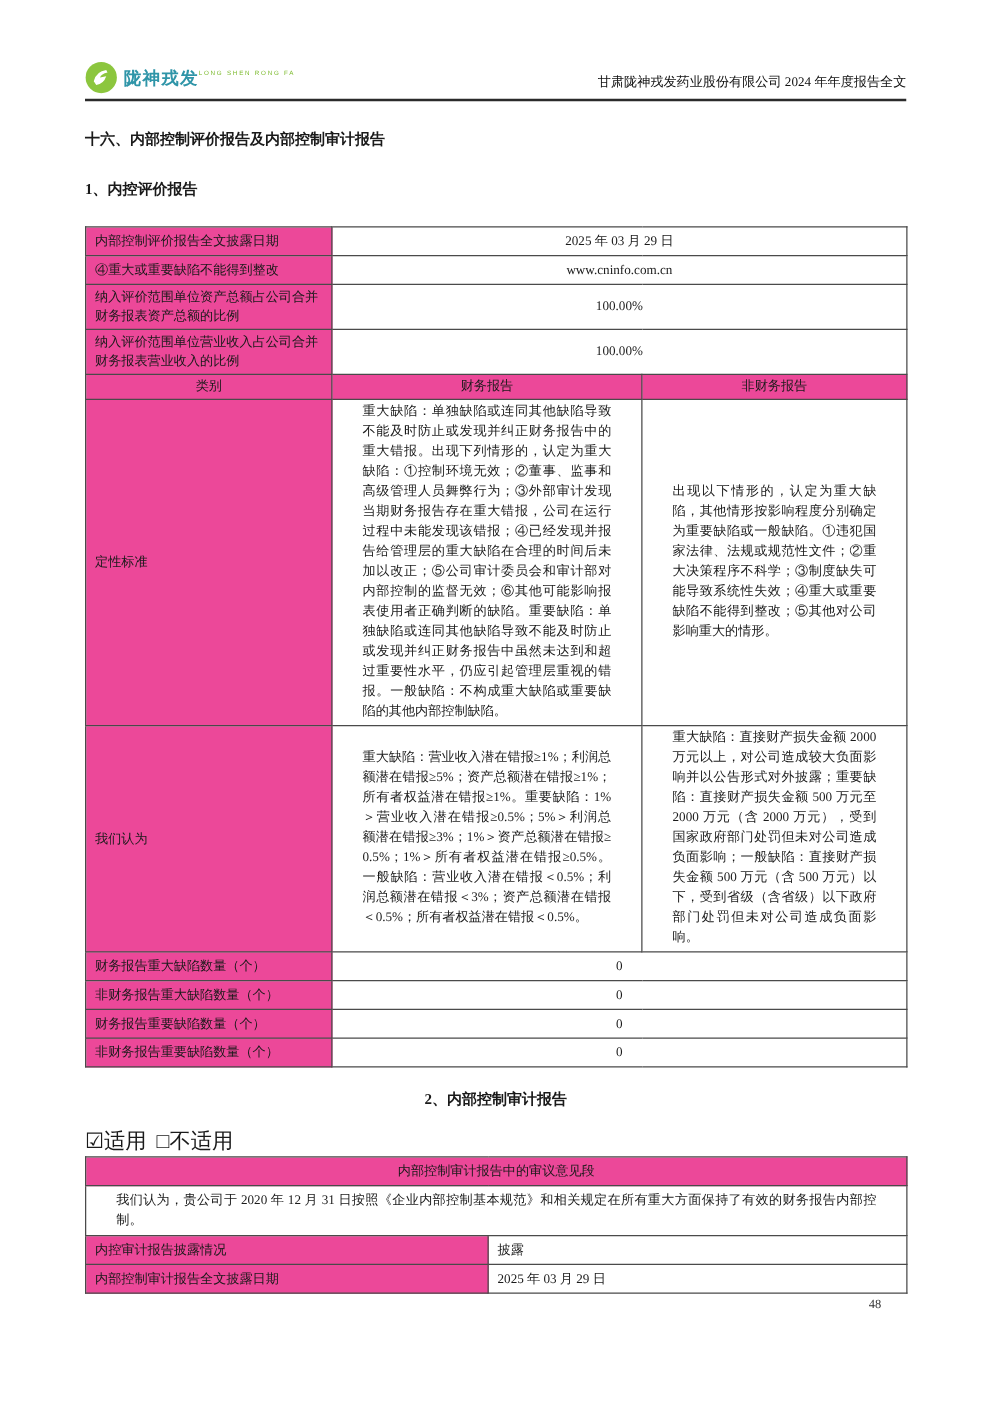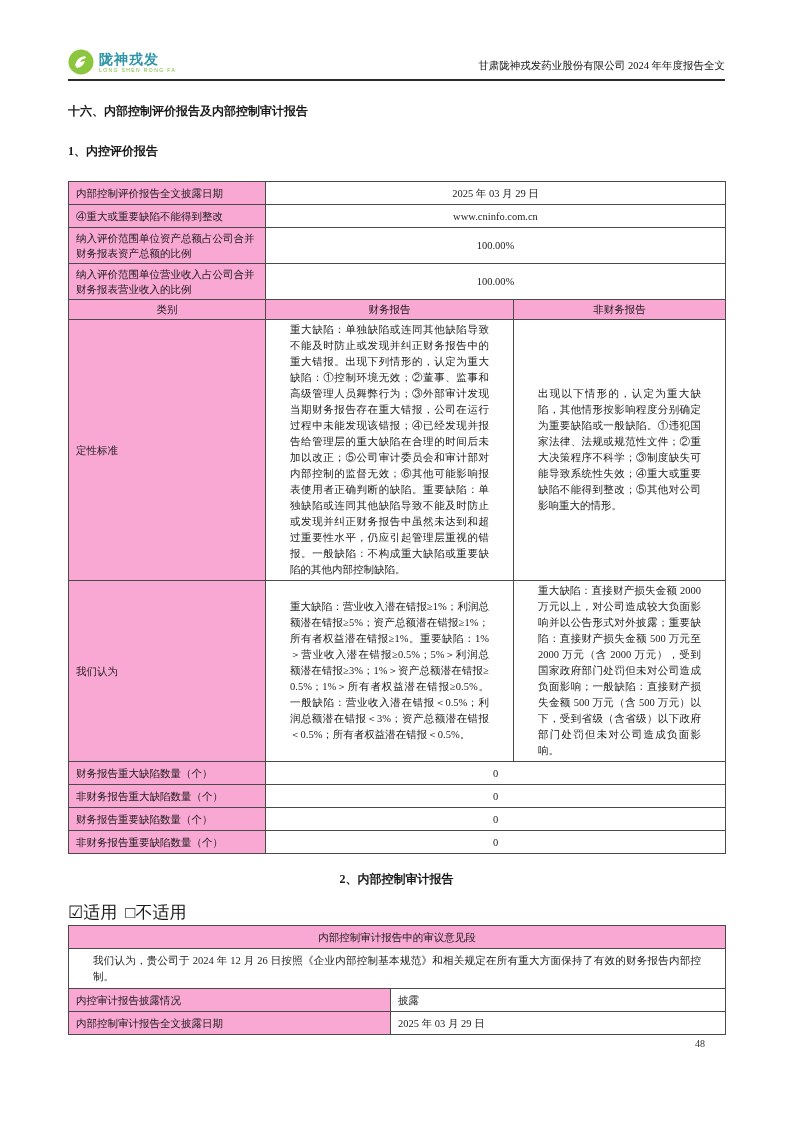--- a/index.html
+++ b/index.html
@@ -11,21 +11,21 @@
     margin: 0 auto;
     background: #ffffff;
     font-family: "Liberation Serif", "DejaVu Serif", serif;
     color: #1a1a1a;
     padding: 46px 68px 0 68px;
     overflow: hidden;
   }
   
   .header { display: flex; justify-content: space-between; align-items: flex-end; height: 29px; }
   .brand { display: flex; align-items: center; gap: 5px; }
-  .brand-text { display: flex; flex-direction: column; line-height: 1; }
+  .brand-text { display: flex; flex-direction: row; line-height: 1; }
   .brand-cn { font-size: 14px; font-weight: bold; color: #2f95a8; letter-spacing: 1px; font-family: "Liberation Sans", sans-serif; }
   .brand-en { font-size: 5px; color: #79b929; letter-spacing: 1.4px; margin-top: 2px; font-family: "Liberation Sans", sans-serif; }
   .doc-title { font-size: 10.5px; color: #111; padding-bottom: 2px; }
   .header-rule { height: 2px; background: #2b2b2b; margin-top: 4px; }
   
   .h1-title { font-size: 12px; font-weight: bold; margin-top: 20px; line-height: 20px; }
   .h2-title { font-size: 12px; font-weight: bold; line-height: 16px; }
   .h2-first { margin-top: 22px; }
   .h2-second { margin-top: 17px; text-align: center; }
   
@@ -33,21 +33,21 @@
   .t1 { margin-top: 22px; }
   .t2 { margin-top: 5px; }
   td {
     border: 1px solid #4a4a4a;
     font-size: 10.5px;
     line-height: 15px;
     padding: 2px 7px;
     vertical-align: middle;
     word-break: break-all;
   }
-  .shade { background: #f9a8d4; }
+  .shade { background: #ec4899; }
   .center { text-align: center; }
   .longtext { text-align: justify; line-height: 16px; padding: 2px 24px; }
   .h23 { height: 23px; } .h36 { height: 36px; } .h22 { height: 22px; }
   .h19 { height: 19px; } .h240 { height: 240px; } .h178 { height: 178px; }
   .h40 { height: 40px; }
   
   .applicability { margin-top: 18px; font-size: 17px; line-height: 15px; }
   .applicability .opt { margin-right: 8px; }
   
   .page-number { position: absolute; top: 1038px; right: 88px; font-size: 10px; color: #333; }
@@ -143,21 +143,21 @@
   <table class="t2">
     <colgroup>
         <col style="width:322px">
         <col style="width:335px">
       </colgroup>
     <tbody>
         <tr class="h23">
       <td class="shade center" colspan="2">内部控制审计报告中的审议意见段</td>
     </tr>
     <tr class="h40">
-      <td class="longtext" colspan="2">我们认为，贵公司于 2024 年 12 月 26 日按照《企业内部控制基本规范》和相关规定在所有重大方面保持了有效的财务报告内部控制。</td>
+      <td class="longtext" colspan="2">我们认为，贵公司于 2020 年 12 月 31 日按照《企业内部控制基本规范》和相关规定在所有重大方面保持了有效的财务报告内部控制。</td>
     </tr>
     <tr class="h23">
       <td class="shade">内控审计报告披露情况</td>
       <td>披露</td>
     </tr>
     <tr class="h23">
       <td class="shade">内部控制审计报告全文披露日期</td>
       <td>2025 年 03 月 29 日</td>
     </tr>
   </tbody>

